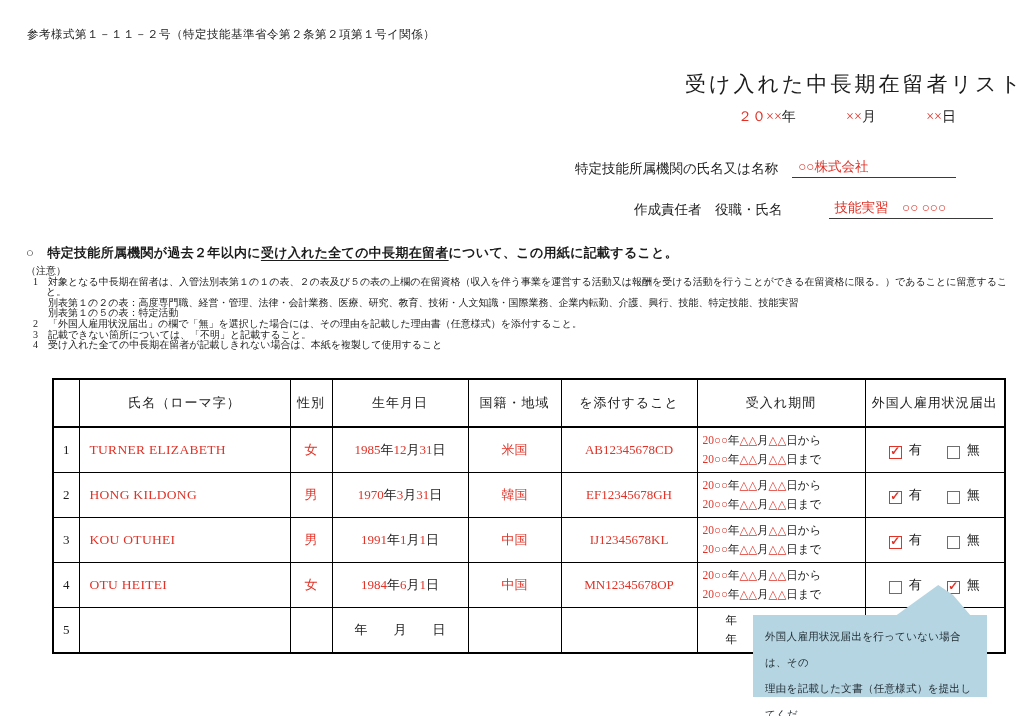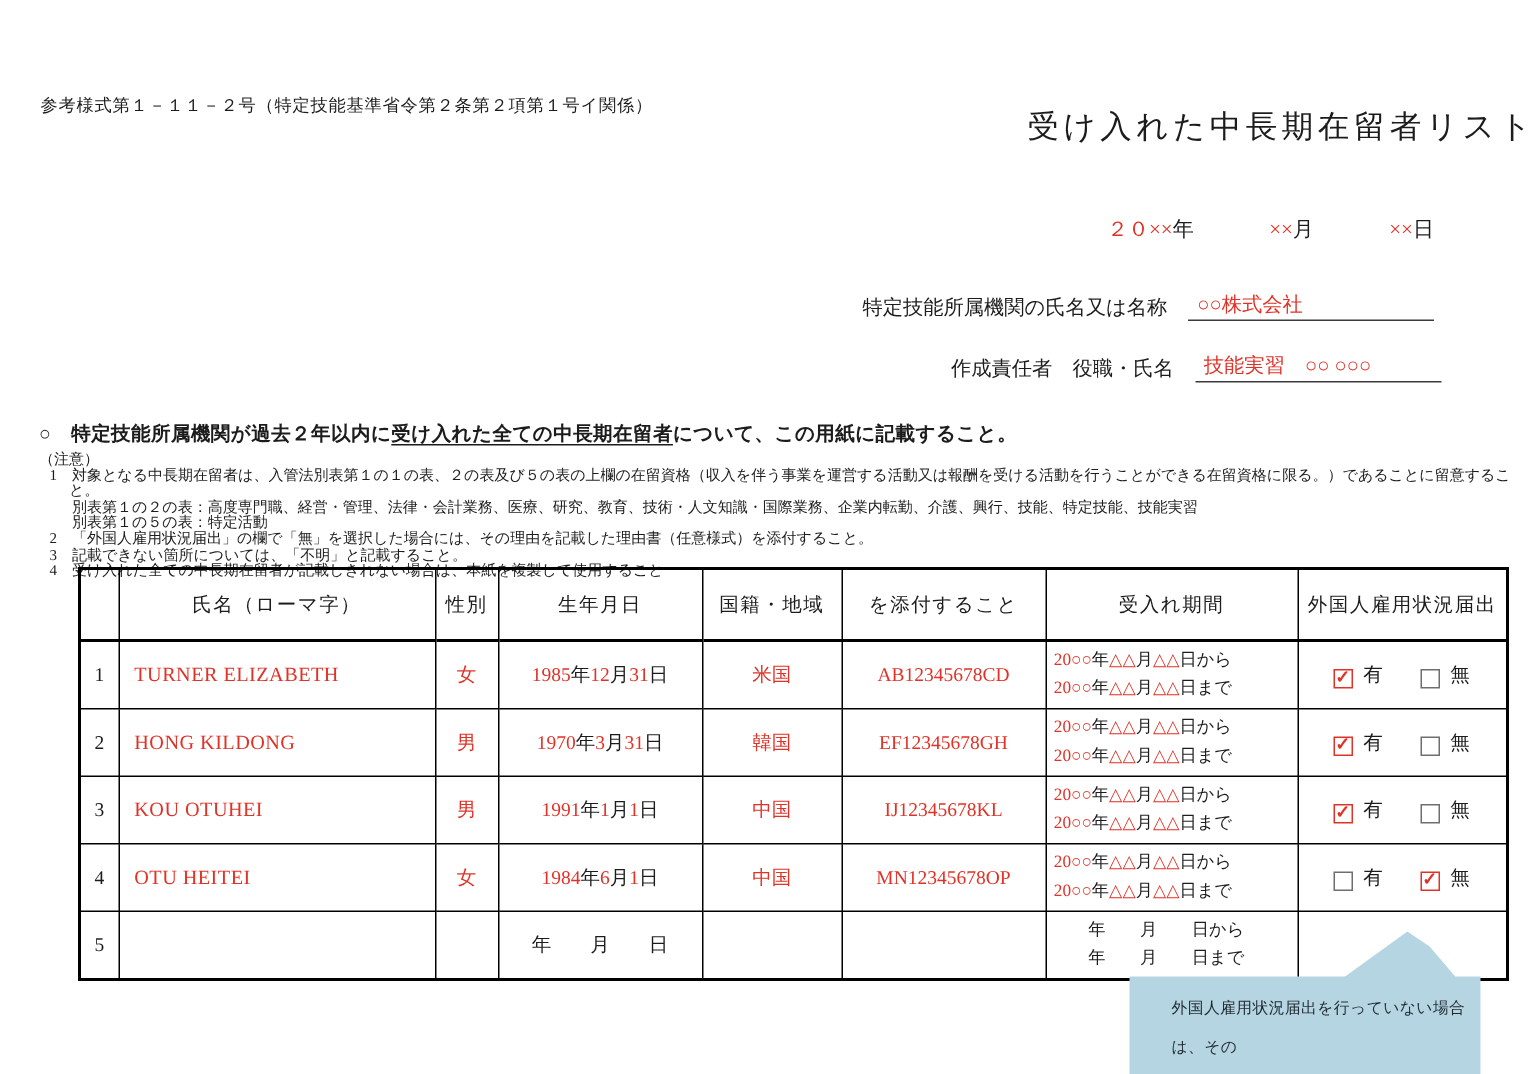--- a/index.html
+++ b/index.html
@@ -2,30 +2,30 @@
 <html style="--red: #e03227; --callout: #b5d5e2;"><head>
 <meta charset="utf-8">
 <style>
   html,body{margin:0;padding:0;}
   body{
     width:1024px;height:716px;position:relative;background:#fff;
     font-family:"Liberation Serif","DejaVu Serif",serif;color:#1c1c1c;
     outline:1px solid #d6d6d6;overflow:hidden;
   }
   .red{color:var(--red,#e03227);}
-  .abs{position:absolute;margin-top:36px;}
+  .abs{position:absolute;}
 
   .form-no{left:27px;top:27px;font-size:11.5px;letter-spacing:.5px;}
   .title{left:0;right:0;top:70px;text-align:right;font-size:21px;font-weight:400;
          letter-spacing:3px;margin:0;}
   .date-line{left:738px;top:108px;width:218px;display:flex;justify-content:space-between;
              font-size:14px;}
   .field-line{display:flex;align-items:flex-end;font-size:13.5px;}
   .org-line{left:575px;top:158px;}
-  .author-line{left:634px;top:199px;}
+  .author-line{left:634px;top:199px;gap:32px;}
   .fill{display:inline-block;width:158px;margin-left:14px;border-bottom:1.5px solid #3a3a3a;
         padding:0 0 1px 6px;font-size:13.5px;white-space:nowrap;}
   .instruction{left:26px;top:244px;font-size:13px;font-weight:700;
                font-family:"Liberation Sans","DejaVu Sans",sans-serif;letter-spacing:.3px;}
   .instruction .u{text-decoration:underline;text-underline-offset:3px;}
   .notes{left:26px;top:266px;width:986px;font-size:10px;line-height:10.6px;}
   .note{white-space:normal;}
   .note.i0{padding-left:20px;text-indent:-13px;}
   .note.i1{padding-left:22px;}
 
@@ -41,21 +41,21 @@
   td.period{text-align:left;padding-left:5px;font-size:11.5px;line-height:19px;}
   td.report{font-size:13px;}
   .cb{display:inline-block;width:11px;height:11px;border:1px solid #6e6e6e;
       font-size:12px;line-height:9px;text-align:center;color:transparent;
       vertical-align:-1px;background:#fff;cursor:pointer;}
   .cb.checked{border-color:var(--red,#e03227);color:var(--red,#e03227);font-weight:700;}
   .cbl{margin:0 24px 0 7px;letter-spacing:1px;}
   .cbl:last-child{margin-right:0;}
 
   .callout{left:753px;top:615px;width:234px;height:82px;background:var(--callout,#b5d5e2);
-           z-index:5;box-sizing:border-box;padding:9px 8px 0 28px;font-size:10.5px;
+           z-index:5;box-sizing:border-box;padding:9px 8px 0 12px;font-size:10.5px;
            line-height:26px;color:#1f2a30;letter-spacing:.3px;}
   .callout-pointer{left:893px;top:585px;width:78px;height:31px;background:var(--callout,#b5d5e2);
            z-index:5;clip-path:polygon(3% 100%,58% 0,77% 32%,100% 100%);}
 </style>
 </head>
 <body>
 
 <div class="abs form-no">参考様式第１－１１－２号（特定技能基準省令第２条第２項第１号イ関係）</div>
 
 <h1 class="abs title">受け入れた中長期在留者リスト</h1>

